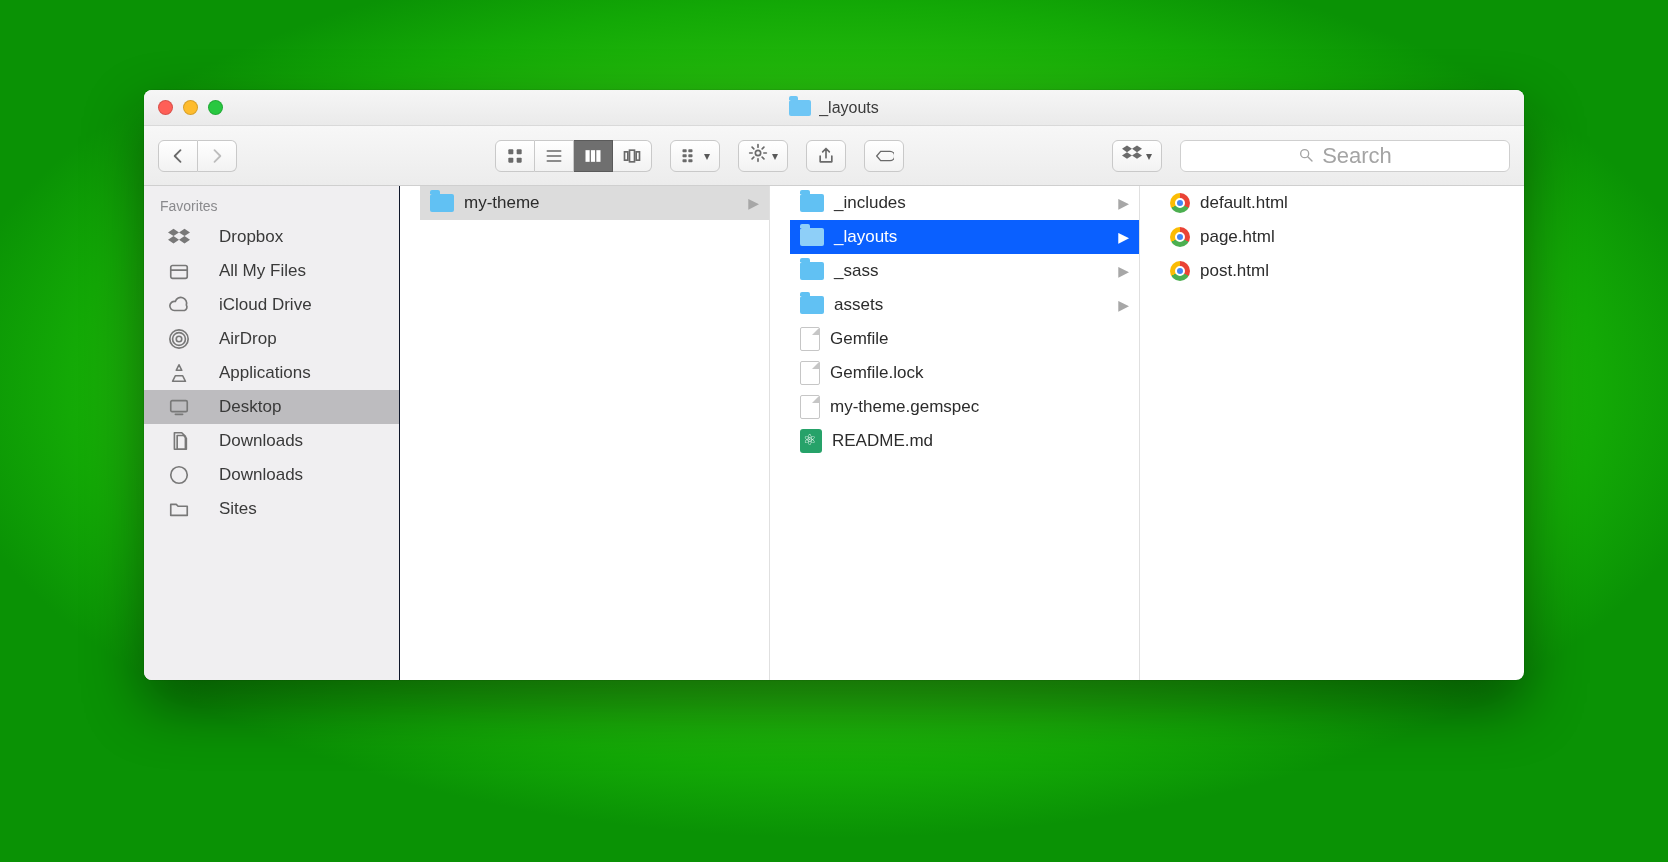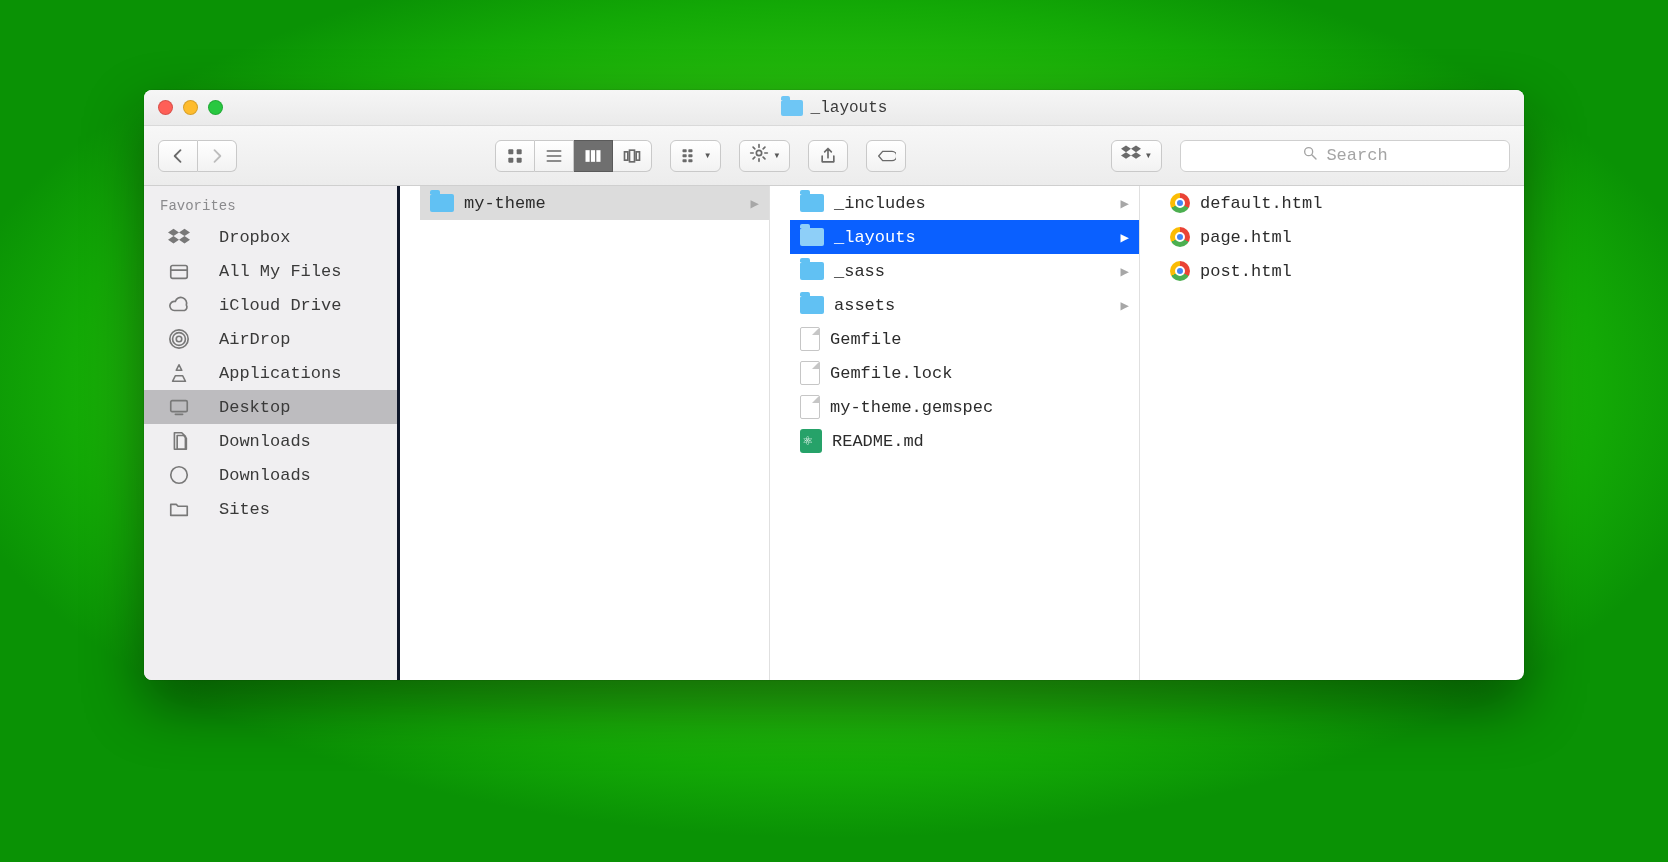--- a/index.html
+++ b/index.html
@@ -9,21 +9,21 @@
     background: radial-gradient(ellipse 900px 450px at 50% 45%, #7ff23a 0%, #58e222 30%, #2bc20e 60%, #13a906 85%, #0a9205 100%);
     display: flex; align-items: flex-start; justify-content: center;
     padding-top: 90px;
   }
   .window {
     width: 1380px; height: 590px;
     background: #ffffff;
     border-radius: 8px;
     box-shadow: 0 25px 60px rgba(0,0,0,0.45), 0 0 0 1px rgba(0,0,0,0.06);
     overflow: hidden;
-    display: flex; flex-direction: column; font-family: Liberation Mono, monospace;
+    display: flex; flex-direction: column;
   }
   .titlebar {
     height: 36px; background: linear-gradient(#f6f6f6,#eaeaea);
     border-bottom: 1px solid #d9d9d9;
     display: flex; align-items: center; position: relative;
   }
   .traffic { display: flex; gap: 10px; padding-left: 14px; }
   .tl { width: 15px; height: 15px; border-radius: 50%; border: 0.5px solid rgba(0,0,0,0.15); }
   .tl.red { background:#ff5f57; } .tl.yel { background:#febc2e; } .tl.grn { background:#28c840; }
   .title-center { position:absolute; left:0; right:0; display:flex; justify-content:center; align-items:center; gap:8px; pointer-events:none; }
@@ -48,26 +48,26 @@
   .seg .btn:first-child { border-radius: 6px 0 0 6px; }
   .seg .btn:last-child  { border-radius: 0 6px 6px 0; }
   .seg .btn:not(:first-child) { border-left: none; }
   .btn.solo { border-radius: 6px; }
   .btn.active { background:#6f6f6f; color:#fff; border-color:#5a5a5a; }
   .btn svg { width:20px; height:20px; }
   .spacer { flex: 1; }
   .search {
     width: 330px; height: 32px; border:1px solid #cfcfcf; border-radius: 6px;
     background:#fff; display:flex; align-items:center; gap:8px; justify-content:center;
-    color:#a4a4a4; font-size:17px;
+    color:#a4a4a4; font-size:22px;
   }
 
   .body { flex:1; display:flex; min-height:0; }
   .sidebar {
-    width: 256px; background:#f0eff1; border-right:3px solid #0f172a;
+    width: 256px; background:#f0eff1; border-right:1px solid #0f172a;
     padding-top: 8px; font-size:17px;
   }
   .sb-header { color:#8a8a8d; font-size:14px; padding: 4px 16px 6px; }
   .sb-item {
     display:flex; align-items:center; gap:27px; padding: 6px 16px 6px 22px;
     color:#3a3a3a; cursor:default;
   }
   .sb-item.selected { background:#bdbcbf; }
   .sb-ico { width:26px; height:22px; display:flex; align-items:center; justify-content:center; color:#787878; }
   .sb-item.selected .sb-ico { color:#525252; }

